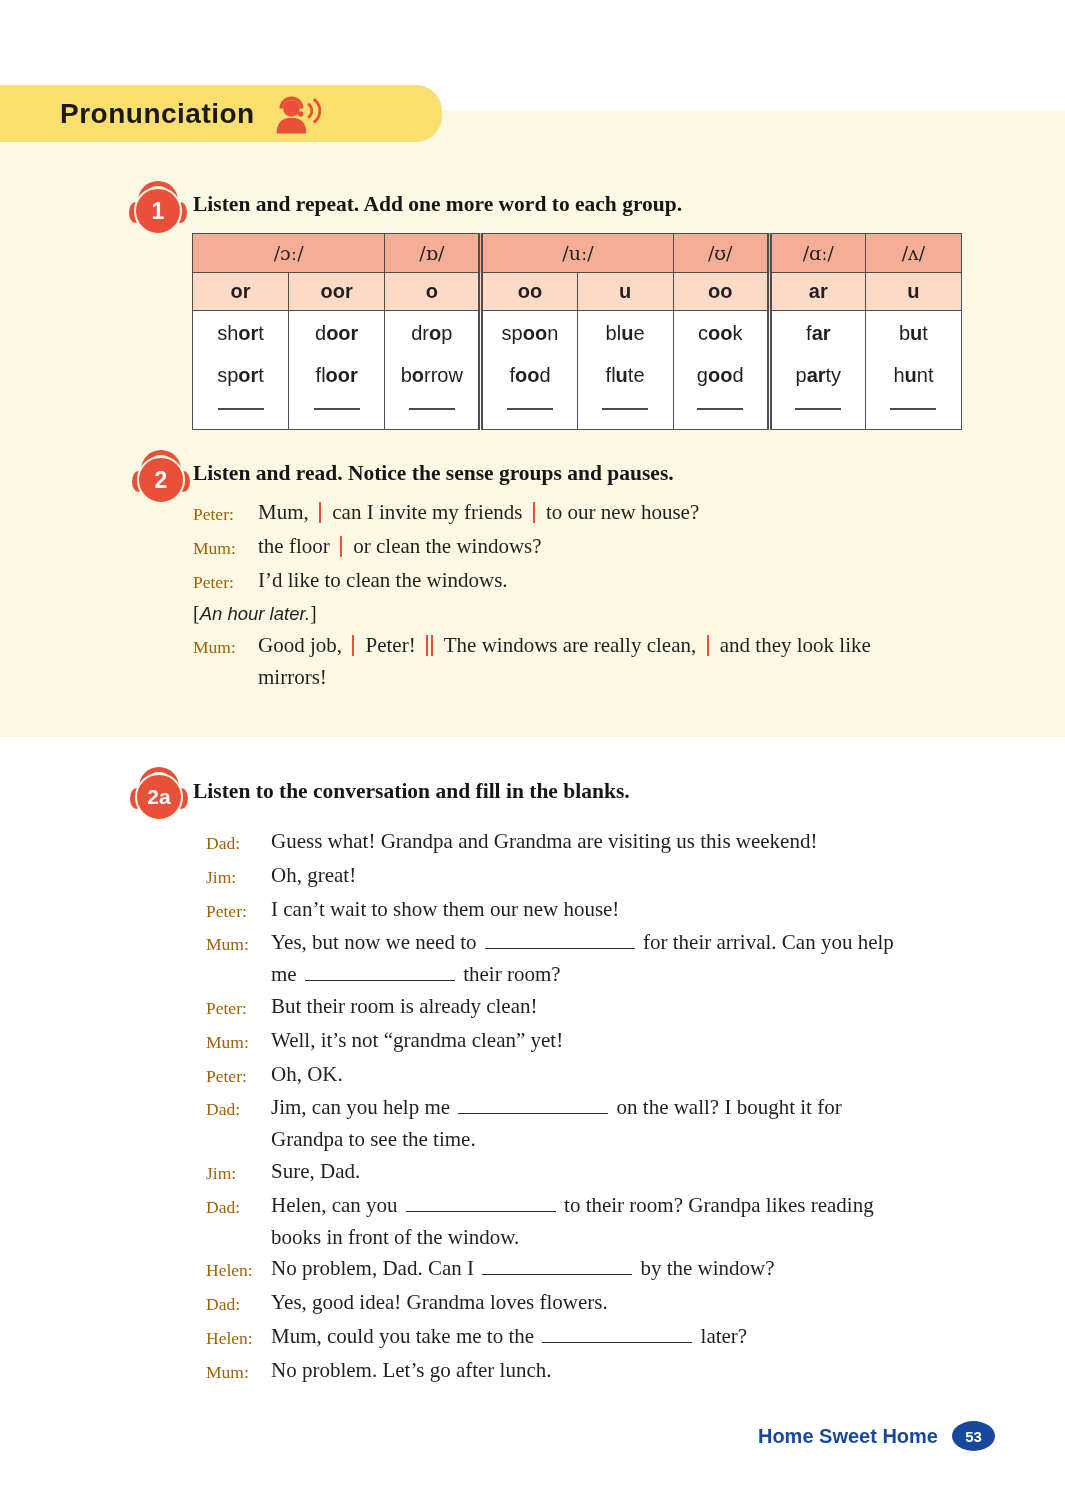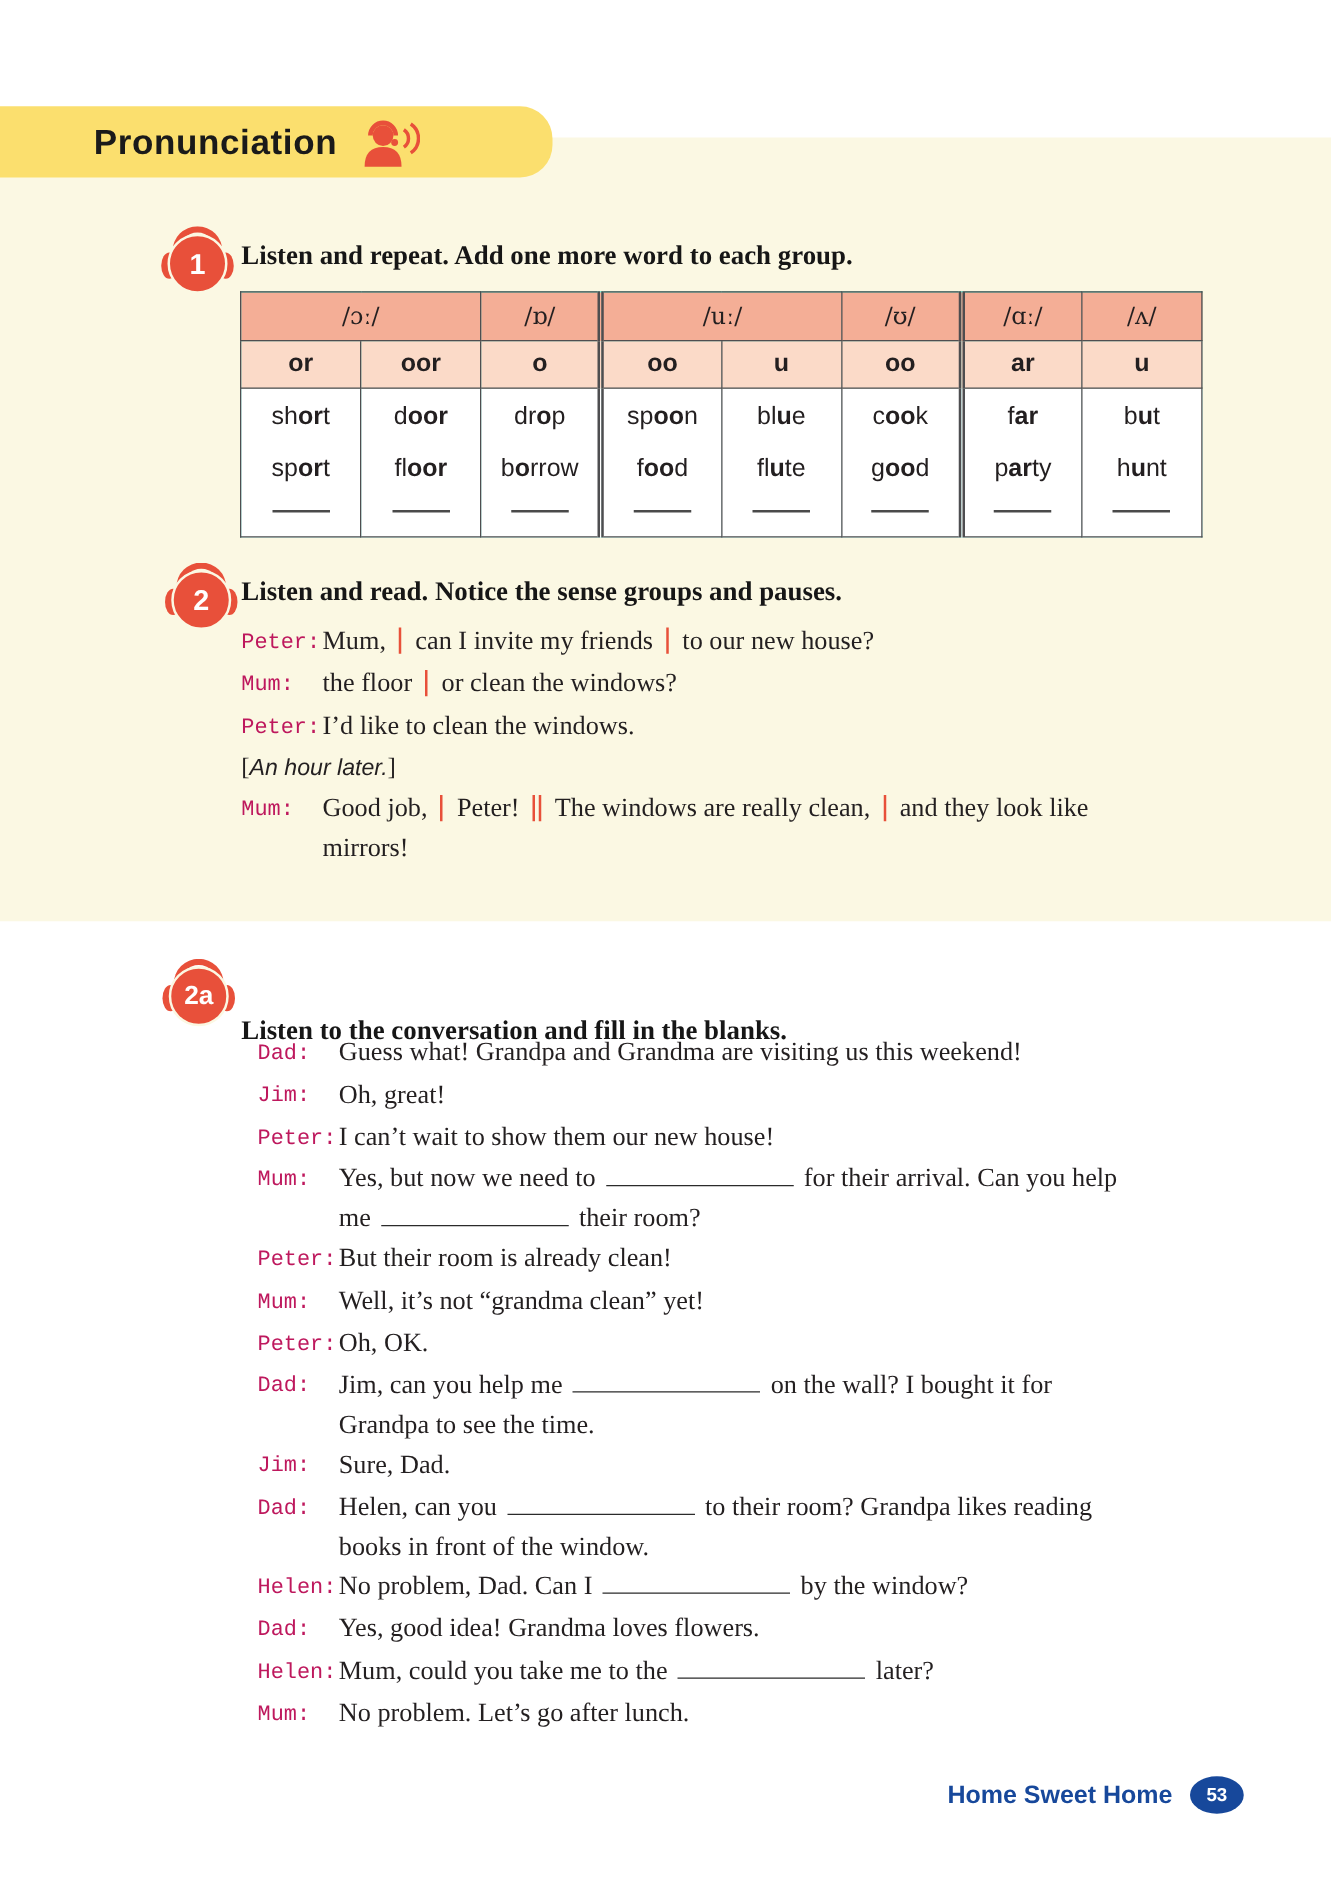--- a/index.html
+++ b/index.html
@@ -4,21 +4,21 @@
 <style>
   html,body{margin:0;padding:0;}
   body{
     width:1065px;height:1508px;position:relative;background:#ffffff;
     font-family:"Liberation Serif", serif;color:#231f20;overflow:hidden;
   }
   
   .cream-panel{position:absolute;left:0;top:110px;width:1065px;height:627px;background:#fbf8e3;}
   
   .banner{position:absolute;left:0;top:85px;width:442px;height:57px;background:#fbdf6e;
-    border-radius:0 26px 26px 0;display:flex;align-items:center;padding-left:75px;box-sizing:border-box;gap:18px;}
+    border-radius:0 26px 26px 0;display:flex;align-items:center;padding-left:60px;box-sizing:border-box;gap:18px;}
   .banner-title{font-family:"Liberation Sans", sans-serif;font-weight:bold;font-size:28px;color:#1a1a1a;letter-spacing:.5px;}
   
   .hbadge{position:absolute;width:58px;height:56px;}
   .hbadge .band{position:absolute;left:9px;right:9px;top:0;height:28px;border:5px solid #e8503a;border-bottom:none;border-radius:26px 26px 0 0;box-sizing:border-box;}
   .hbadge .cup{position:absolute;width:13px;height:21px;background:#e8503a;border-radius:50%;top:21px;}
   .hbadge .cup.l{left:0}.hbadge .cup.r{right:0}
   .hbadge .circle{position:absolute;left:5px;top:6px;width:48px;height:48px;background:#e8503a;border-radius:50%;
     border:2px solid #fbf8e3;box-sizing:border-box;display:flex;align-items:center;justify-content:center;
     color:#fff;font-family:"Liberation Sans", sans-serif;font-weight:bold;font-size:23px;}
   
@@ -29,21 +29,21 @@
   table.phon td.dv{border-left:5px double #4e4e50;}
   table.phon tr.r-ph td{background:#f4ae96;height:38px;font-family:"DejaVu Serif", serif;font-size:19px;}
   table.phon tr.r-sp td{background:#fbdac8;height:37px;font-family:"Liberation Sans", sans-serif;font-weight:bold;font-size:20px;}
   table.phon tr.r-wd td{background:#ffffff;height:118px;vertical-align:top;font-family:"Liberation Sans", sans-serif;font-size:20px;}
   table.phon .w{line-height:40px;height:40px;margin-top:2px;}
   table.phon .w b{font-weight:bold;}
   .wblank{width:46px;height:0;border-bottom:2px solid #4a4a4a;margin:13px auto 0;}
   
   .dialogue{position:absolute;width:716px;font-size:21px;line-height:31.8px;}
   .dline{display:flex;}
-  .dlabel{width:65px;flex-shrink:0;font-family:Liberation Mono, monospace;font-size:17.5px;color:#be185d;padding-top:2px;}
+  .dlabel{width:65px;flex-shrink:0;font-family:Liberation Serif, serif;font-size:17.5px;color:#a16207;padding-top:2px;}
   .dtext{flex:1;}
   .stage-line{font-size:20px;}
   .stage-line i{font-family:"Liberation Sans", sans-serif;font-size:18.5px;}
   .pause{display:inline-block;margin:0 6px 0 5px;}
   .pause i{display:inline-block;width:2px;height:21px;background:#e8503a;vertical-align:-4px;}
   .pause2 i + i{margin-left:3px;}
   .blank{display:inline-block;width:150px;height:14px;border-bottom:1.6px solid #2b2b2b;margin:0 3px;}
   
   .footer{position:absolute;top:1421px;right:70px;display:flex;align-items:center;gap:14px;}
   .footer-text{font-family:"Liberation Sans", sans-serif;font-weight:bold;font-size:20px;color:#17489b;}
@@ -184,21 +184,21 @@
   </div>
 
 <div class="hbadge" style="left:130px;top:767px;">
   <div class="band"></div>
   <div class="cup l"></div>
   <div class="cup r"></div>
   <div class="circle" style="font-size:21px;">
       <span>2a</span>
     </div>
 </div>
-<div class="act-title" style="left:193px;top:810px;text-align:right;">Listen to the conversation and fill in the blanks.</div>
+<div class="act-title" style="left:193px;top:777px;text-align:right;">Listen to the conversation and fill in the blanks.</div>
 <div class="dialogue" style="left:206px;top:826px;" id="dlg2a">
     <div class="dline">
       <span class="dlabel">Dad:</span>
       <div class="dtext">
         <div>Guess what! Grandpa and Grandma are visiting us this weekend!</div>
       </div>
     </div>
     <div class="dline">
       <span class="dlabel">Jim:</span>
       <div class="dtext">

